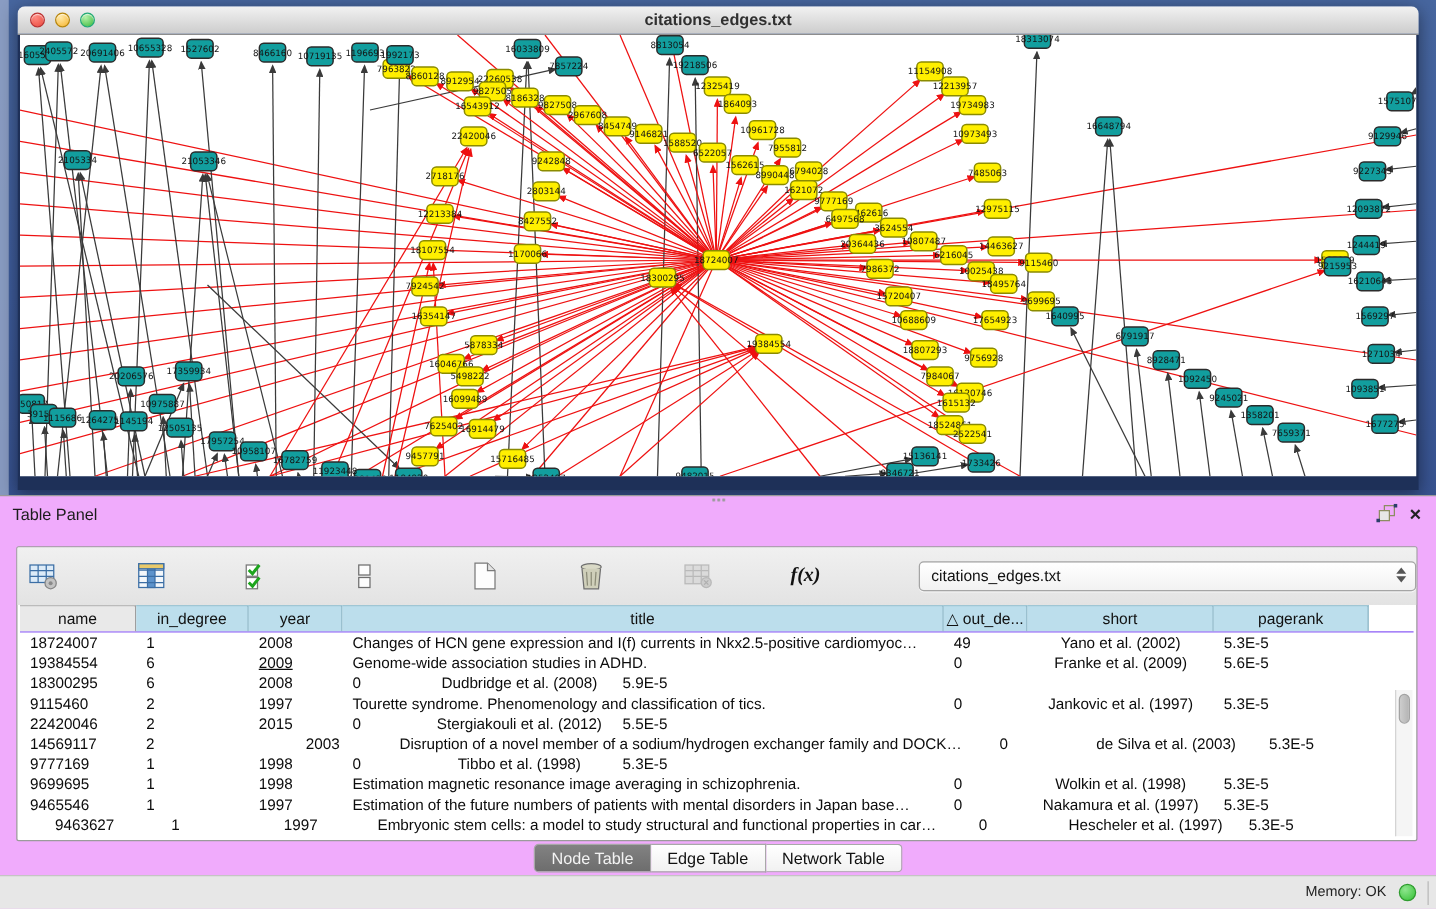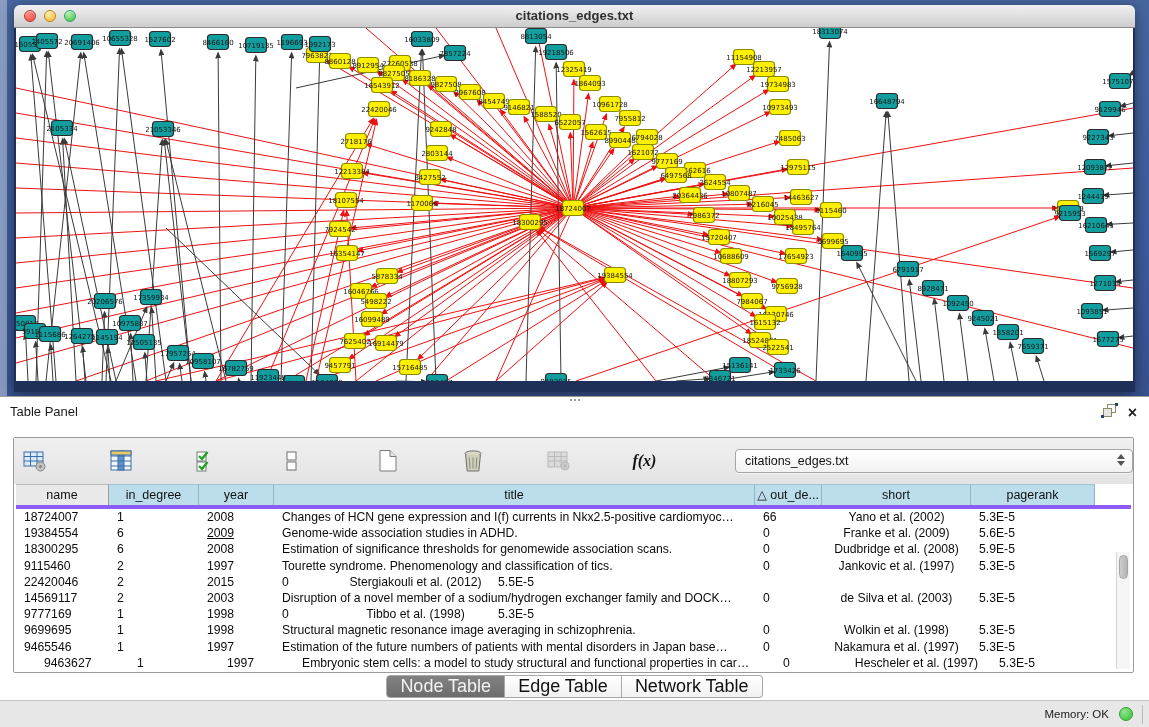--- a/index.html
+++ b/index.html
@@ -11,49 +11,49 @@
   .titlebar{height:22px;background:linear-gradient(#f2f2f2,#cccccc);border-radius:6px 6px 0 0;border-bottom:1px solid #8d8d8d;position:relative;}
   .traffic{position:absolute;left:10px;top:5px;display:flex;gap:8px;}
   .light{width:12px;height:12px;border-radius:50%;box-shadow:inset 0 1px 1px rgba(255,255,255,.7);}
   .light.red{background:radial-gradient(circle at 35% 30%,#ff8a80,#e9483d);border:1px solid #b33;box-sizing:border-box;}
   .light.yellow{background:radial-gradient(circle at 35% 30%,#ffe9a8,#f6b32b);border:1px solid #b8860b;box-sizing:border-box;}
   .light.green{background:radial-gradient(circle at 35% 30%,#b4f0a8,#37b83a);border:1px solid #2a7;box-sizing:border-box;}
   .win-title{text-align:center;line-height:22px;font-size:13px;font-weight:bold;color:#303030;}
   .canvas-wrap{position:relative;height:364px;background:#1e3058;}
   .canvas-wrap svg{position:absolute;left:2px;top:0;background:#ffffff;display:block;}
   
-  .panel{position:absolute;left:0;top:396px;width:1149px;height:331px;background:#ffffff;border-top:1px solid #9a9a9a;}
+  .panel{position:absolute;left:0;top:396px;width:1149px;height:331px;background:#f0abfc;border-top:1px solid #9a9a9a;}
   .splitter{position:absolute;left:50%;top:1px;width:12px;height:4px;margin-left:-6px;background:radial-gradient(circle,#9a9a9a 1px,transparent 1.4px);background-size:4px 4px;}
   .panel-title{position:absolute;left:10px;top:7px;font-size:13px;color:#1c1c1c;}
   .panel-ctrl{position:absolute;right:12px;top:6px;display:flex;align-items:center;gap:10px;}
   .close-x{font-size:16px;font-weight:bold;color:#222;line-height:14px;cursor:default;}
   .panel-body{position:absolute;left:13px;top:40px;width:1121px;height:236px;border:1px solid #9b9b9b;border-radius:2px;background:#ffffff;box-sizing:border-box;}
   .toolbar{height:46px;background:linear-gradient(#f0f0f0,#e3e3e3);display:flex;align-items:center;padding-left:8px;gap:11px;justify-content:space-between;}
   .tool{width:26px;height:26px;display:flex;align-items:center;justify-content:center;}
   .gap-left{margin-left:10px;}
   .fx{font-family:"Liberation Serif",serif;font-style:italic;font-weight:bold;font-size:16px;color:#111;}
   .combo{margin-left:18px;width:396px;height:22px;background:linear-gradient(#ffffff,#f2f2f2);border:1px solid #a5a5a5;border-radius:4px;position:relative;display:flex;align-items:center;box-shadow:0 1px 0 rgba(255,255,255,.6);}
   .combo-text{font-size:12.5px;color:#111;padding-left:9px;}
   .combo-arrows{position:absolute;right:7px;top:4px;display:flex;flex-direction:column;gap:2px;}
   .combo-arrows i{display:block;width:0;height:0;border-left:4px solid transparent;border-right:4px solid transparent;}
   .combo-arrows .up{border-bottom:5px solid #555;}
   .combo-arrows .down{border-top:5px solid #555;}
   
   .tbl{position:absolute;left:2px;right:2px;top:46px;bottom:2px;background:#fff;overflow:hidden;}
-  .thead{display:flex;height:21px;border-bottom:4px solid #8b5cf6;background:#fff;}
+  .thead{display:flex;height:21px;border-bottom:1px solid #8b5cf6;background:#fff;}
   .th{box-sizing:border-box;height:21px;line-height:21px;font-size:12.5px;color:#111;text-align:center;background:#bcdeec;border-right:1px solid #8fb6c6;border-top:1px solid #9fc6d4;overflow:hidden;white-space:nowrap;}
   .th.th-name{background:#e9e9e9;border-right:1px solid #9e9e9e;border-top:1px solid #bbb;}
   .trow{display:flex;height:16.2px;}
   .td{box-sizing:border-box;height:16.2px;line-height:16.2px;font-size:12.2px;color:#0c0c0c;padding-left:8px;overflow:hidden;white-space:nowrap;}
   .td.center{text-align:center;padding-left:0;}
   .vscroll{position:absolute;right:1px;top:68px;bottom:1px;width:13px;background:#f5f5f5;border-left:1px solid #d4d4d4;}
   .vthumb{position:absolute;left:2px;top:3px;width:9px;height:24px;border-radius:5px;background:linear-gradient(90deg,#cdcdcd,#b5b5b5);border:1px solid #a3a3a3;box-sizing:border-box;}
   
   .tabbar{position:absolute;left:0;right:0;top:278px;display:flex;justify-content:center;}
-  .tab{height:21px;line-height:21px;padding:0 13px;font-size:18px;color:#111;background:linear-gradient(#ffffff,#f1f1f1);border:1px solid #a8a8a8;border-left:none;cursor:default;}
+  .tab{height:21px;line-height:21px;padding:0 13px;font-size:13px;color:#111;background:linear-gradient(#ffffff,#f1f1f1);border:1px solid #a8a8a8;border-left:none;cursor:default;}
   .tab:first-child{border-left:1px solid #a8a8a8;border-radius:4px 0 0 4px;}
   .tab:last-child{border-radius:0 4px 4px 0;}
   .tab.sel{background:linear-gradient(#828282,#6d6d6d);color:#f3f3f3;}
   
   .statusbar{position:absolute;left:0;right:0;bottom:0;height:27px;background:#e7e7e7;border-top:1px solid #c4c4c4;}
   .mem{position:absolute;right:40px;top:7px;font-size:11.5px;color:#222;}
   .memdot{position:absolute;right:16px;top:6px;width:14px;height:14px;border-radius:50%;background:radial-gradient(circle at 35% 30%,#8fe68f,#35c135);border:1px solid #2f9c2f;box-sizing:border-box;}
   .status-sep{position:absolute;right:6px;top:4px;bottom:4px;width:1px;background:#b9b9b9;}
 </style>
 </head>
@@ -604,38 +604,37 @@
           <div class="th" style="width: 67px;">△ out_de...</div>
           <div class="th" style="width: 149px;">short</div>
           <div class="th" style="width: 124px;">pagerank</div>
         </div>
       <div id="tbody">
           <div class="trow">
             <div class="td" style="width: 93px;">18724007</div>
             <div class="td" style="width: 90px;">1</div>
             <div class="td" style="width: 75px;">2008</div>
             <div class="td" style="width: 481px;">Changes of HCN gene expression and I(f) currents in Nkx2.5-positive cardiomyoc…</div>
-            <div class="td" style="width: 67px;">66</div>
+            <div class="td" style="width: 67px;">49</div>
             <div class="td center" style="width: 149px;">Yano et al. (2002)</div>
             <div class="td" style="width: 124px;">5.3E-5</div>
           </div>
           <div class="trow">
             <div class="td" style="width: 93px;">19384554</div>
             <div class="td" style="width: 90px;">6</div>
             <div class="td" style="width: 75px; text-decoration: underline;">2009</div>
             <div class="td" style="width: 481px;">Genome-wide association studies in ADHD.</div>
             <div class="td" style="width: 67px;">0</div>
             <div class="td center" style="width: 149px;">Franke et al. (2009)</div>
             <div class="td" style="width: 124px;">5.6E-5</div>
           </div>
           <div class="trow">
             <div class="td" style="width: 93px;">18300295</div>
             <div class="td" style="width: 90px;">6</div>
             <div class="td" style="width: 75px;">2008</div>
-            <div class="td" style="width: 481px;">Estimation of significance thresholds for genomewide association scans.</div>
             <div class="td" style="width: 67px;">0</div>
             <div class="td center" style="width: 149px;">Dudbridge et al. (2008)</div>
             <div class="td" style="width: 124px;">5.9E-5</div>
           </div>
           <div class="trow">
             <div class="td" style="width: 93px;">9115460</div>
             <div class="td" style="width: 90px;">2</div>
             <div class="td" style="width: 75px;">1997</div>
             <div class="td" style="width: 481px;">Tourette syndrome. Phenomenology and classification of tics.</div>
             <div class="td" style="width: 67px;">0</div>
@@ -646,39 +645,39 @@
             <div class="td" style="width: 93px;">22420046</div>
             <div class="td" style="width: 90px;">2</div>
             <div class="td" style="width: 75px;">2015</div>
             <div class="td" style="width: 67px;">0</div>
             <div class="td center" style="width: 149px;">Stergiakouli et al. (2012)</div>
             <div class="td" style="width: 124px;">5.5E-5</div>
           </div>
           <div class="trow">
             <div class="td" style="width: 93px;">14569117</div>
             <div class="td" style="width: 90px;">2</div>
-            <div class="td" style="width: 75px;">2003</div>
+            <div class="td" style="width: 75px; margin-left: 38px;">2003</div>
             <div class="td" style="width: 481px;">Disruption of a novel member of a sodium/hydrogen exchanger family and DOCK…</div>
             <div class="td" style="width: 67px;">0</div>
             <div class="td center" style="width: 149px;">de Silva et al. (2003)</div>
             <div class="td" style="width: 124px;">5.3E-5</div>
           </div>
           <div class="trow">
             <div class="td" style="width: 93px;">9777169</div>
             <div class="td" style="width: 90px;">1</div>
             <div class="td" style="width: 75px;">1998</div>
             <div class="td" style="width: 67px;">0</div>
             <div class="td center" style="width: 149px;">Tibbo et al. (1998)</div>
             <div class="td" style="width: 124px;">5.3E-5</div>
           </div>
           <div class="trow">
             <div class="td" style="width: 93px;">9699695</div>
             <div class="td" style="width: 90px;">1</div>
             <div class="td" style="width: 75px;">1998</div>
-            <div class="td" style="width: 481px;">Structural magnetic resonance image averaging in schizophrenia.</div>
+            <div class="td" style="width: 481px;">Estimation magnetic resonance image averaging in schizophrenia.</div>
             <div class="td" style="width: 67px;">0</div>
             <div class="td center" style="width: 149px;">Wolkin et al. (1998)</div>
             <div class="td" style="width: 124px;">5.3E-5</div>
           </div>
           <div class="trow">
             <div class="td" style="width: 93px;">9465546</div>
             <div class="td" style="width: 90px;">1</div>
             <div class="td" style="width: 75px;">1997</div>
             <div class="td" style="width: 481px;">Estimation of the future numbers of patients with mental disorders in Japan base…</div>
             <div class="td" style="width: 67px;">0</div>

